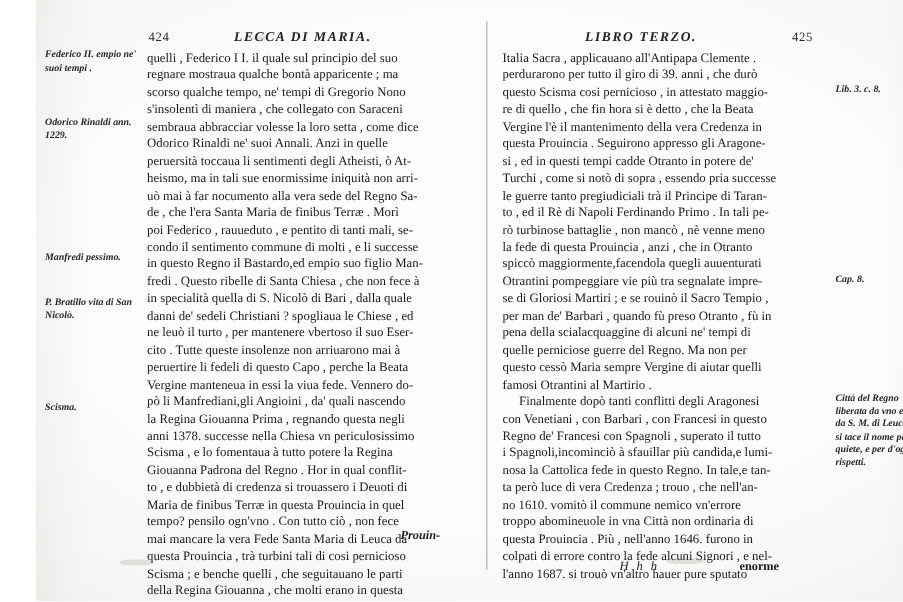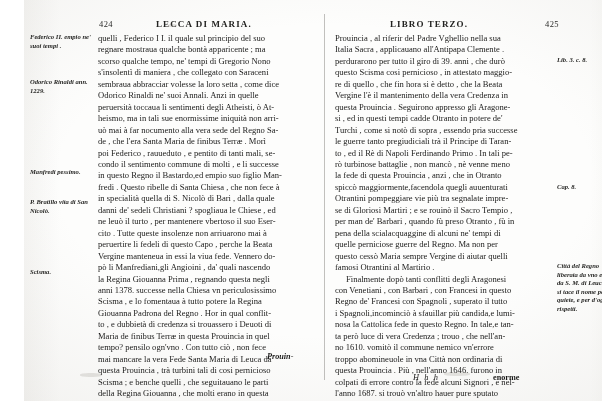--- a/index.html
+++ b/index.html
@@ -53,29 +53,30 @@
   }
   .folio {
     position: absolute;
     font-size: 8.5px;
     letter-spacing: 0.4px;
     color: #2a2a28;
   }
   .running-title {
     position: absolute;
     font-size: 9px;
+    font-style: italic;
     font-weight: bold;
     letter-spacing: 1.1px;
     color: #232321;
     white-space: nowrap;
   }
   #verso .folio { left: 75px; top: 0; }
   #verso .running-title { left: 132px; top: 0; }
   #recto .running-title { left: 65px; top: 0; }
-  #recto .folio { left: 220px; top: 0; font-family: Liberation Serif, serif; }
+  #recto .folio { left: 203px; top: 0; font-family: Liberation Serif, serif; }
 
   .textblock {
     position: absolute;
     top: 33px;
     font-size: 8.55px;
     line-height: 11.45px;
     text-align: justify;
     text-justify: inter-word;
     color: #1a1a19;
     -webkit-font-smoothing: none;
@@ -180,21 +181,20 @@
     <div class="head-row">
       <span class="running-title">LIBRO TERZO.</span>
       <span class="folio">425</span>
     </div>
 
     <div class="marginalia" style="top:56px;">Lib. 3. c. 8.</div>
     <div class="marginalia" style="top:183px;">Cap. 8.</div>
     <div class="marginalia" style="top:262px;">Città del Regno liberata da vno errore da S. M. di Leuca, ma si tace il nome per quiete, e per d'ogni rispetti.</div>
 
     <div class="textblock" id="recto-text">
-        <span class="tb-line">Prouincia , al riferir del Padre Vghellio nella sua</span>
         <span class="tb-line">Italia Sacra , applicauano all'Antipapa Clemente .</span>
         <span class="tb-line">perdurarono per tutto il giro di 39. anni , che durò</span>
         <span class="tb-line">questo Scisma cosi pernicioso , in attestato maggio-</span>
         <span class="tb-line">re di quello , che fin hora si è detto , che la Beata</span>
         <span class="tb-line">Vergine l'è il mantenimento della vera Credenza in</span>
         <span class="tb-line">questa Prouincia . Seguirono appresso gli Aragone-</span>
         <span class="tb-line">si , ed in questi tempi cadde Otranto in potere de'</span>
         <span class="tb-line">Turchi , come si notò di sopra , essendo pria successe</span>
         <span class="tb-line">le guerre tanto pregiudiciali trà il Principe di Taran-</span>
         <span class="tb-line">to , ed il Rè di Napoli Ferdinando Primo . In tali pe-</span>

